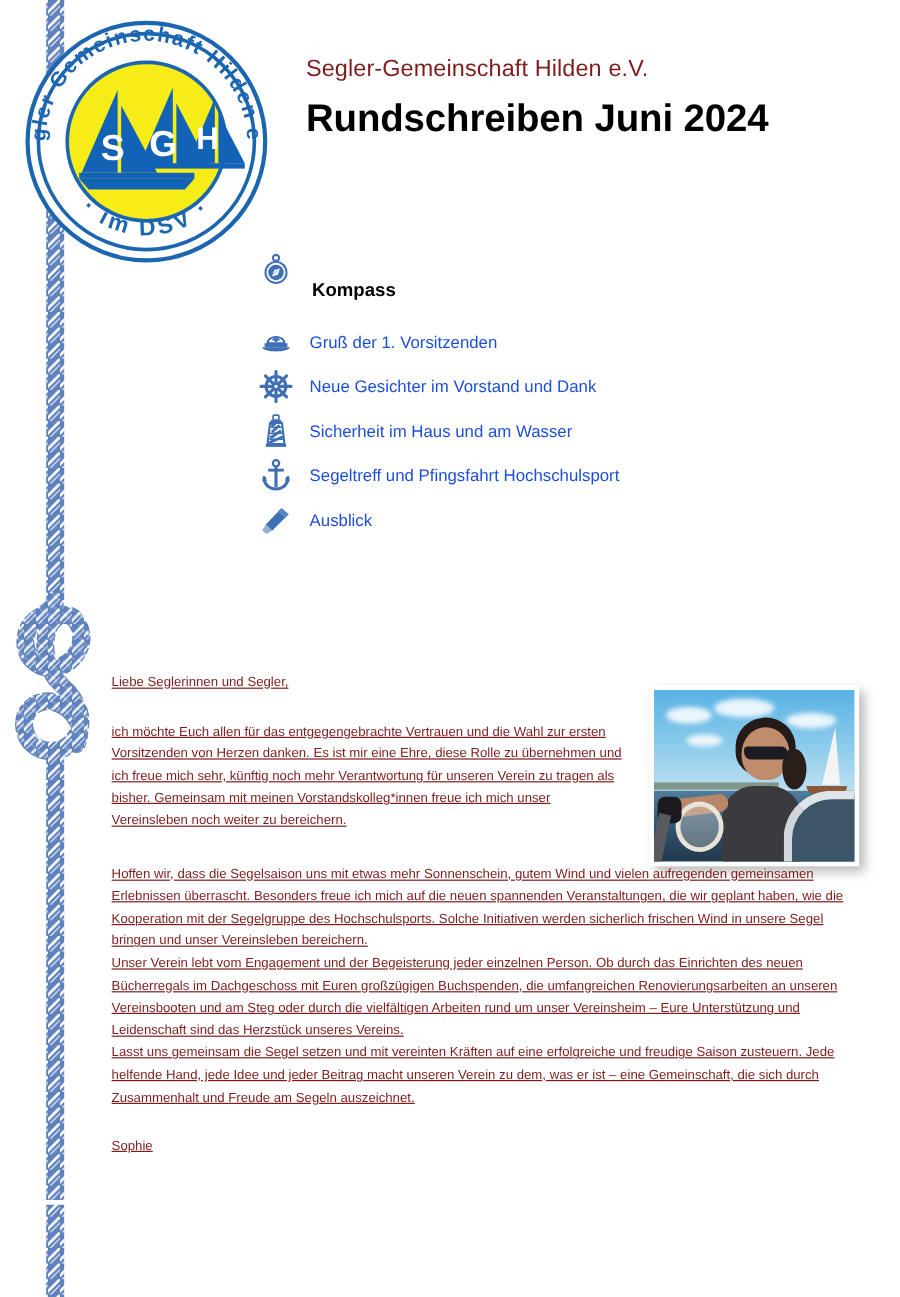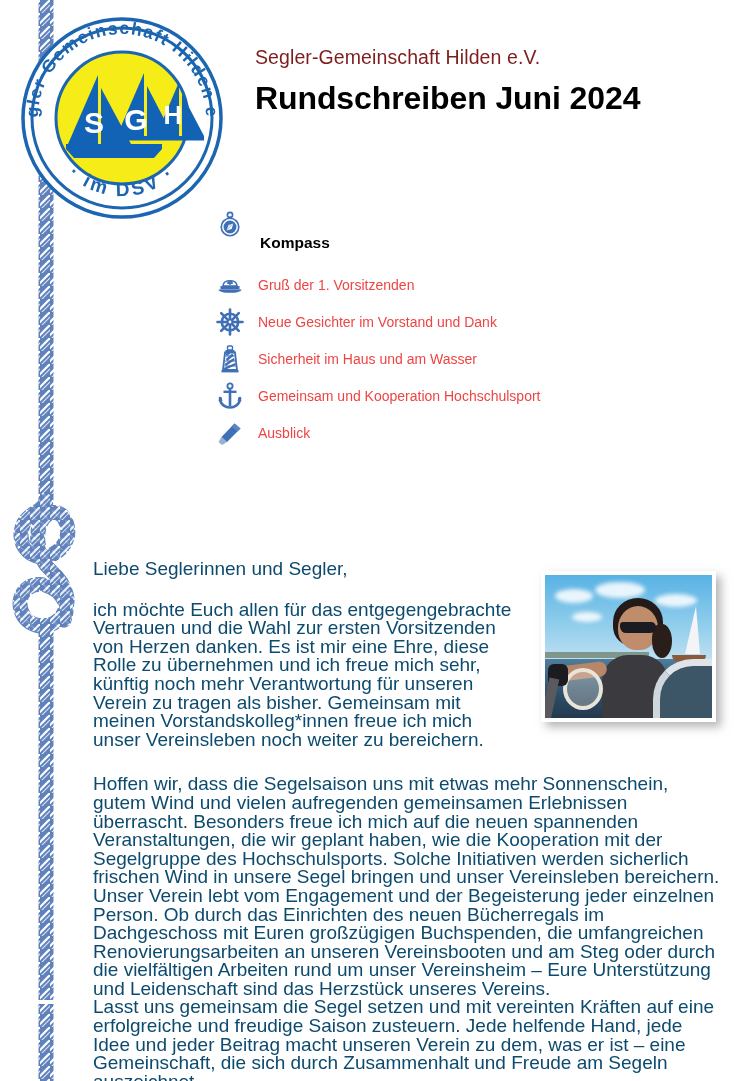--- a/index.html
+++ b/index.html
@@ -89,39 +89,40 @@
     width: 32px;
     min-width: 32px;
     height: 34px;
     display: flex;
     align-items: center;
     justify-content: center;
   }
   .toc-label {
     font-size: 14px;
     margin-left: 12px;
-    color: #ef4444;
+    color: #1d4ed8;
     white-space: nowrap;
   }
 
   
   .body-col {
     position: absolute;
     left: 93px;
     top: 560px;
     width: 630px;
   }
   .p-narrow {
     width: 430px;
   }
   .body-p {
-    font-size: 19px;
+    font-size: 11px;
     line-height: 18.6px;
-    color: #0c4a6e;
+    color: #7f1d1d;
     margin: 0;
+    text-decoration: underline;
   }
   .gap-md { height: 22px; }
   .gap-lg { height: 26px; }
 
   
   .photo-frame {
     position: absolute;
     left: 541px;
     top: 571px;
     width: 167px;
@@ -390,21 +391,21 @@
       <span class="toc-icon">
         <svg width="26" height="28" viewBox="0 0 26 28">
           <circle cx="13" cy="4" r="2.6" fill="none" stroke="#3f6fb5" stroke-width="1.9"></circle>
           <rect x="11.7" y="6" width="2.6" height="18" fill="#3f6fb5"></rect>
           <rect x="6.5" y="8.6" width="13" height="2.4" fill="#3f6fb5"></rect>
           <path d="M 3 16 C 3 23, 9 25.5, 13 25.5 C 17 25.5, 23 23, 23 16" fill="none" stroke="#3f6fb5" stroke-width="2.6" stroke-linecap="round"></path>
           <path d="M 1.2 18.5 L 4.6 15 L 5.4 19.2 Z" fill="#3f6fb5"></path>
           <path d="M 24.8 18.5 L 21.4 15 L 20.6 19.2 Z" fill="#3f6fb5"></path>
         </svg>
       </span>
-      <span class="toc-label">Gemeinsam und Kooperation Hochschulsport</span>
+      <span class="toc-label">Segeltreff und Pfingsfahrt Hochschulsport</span>
     </div>
 
     <div class="toc-item">
       <span class="toc-icon">
         <svg width="28" height="28" viewBox="0 0 28 28">
           <path d="M 18.5 4.5 L 24.5 9.5 L 11 23 L 5.5 18 Z" fill="#3f6fb5"></path>
           <path d="M 18.5 4.5 L 24.5 9.5 L 21.5 12.5 L 15.5 7.5 Z" fill="#5a87c4"></path>
           <path d="M 5.5 18 L 11 23 L 6 26 L 2.5 23 Z" fill="#3f6fb5" opacity="0.55"></path>
         </svg>
       </span>

